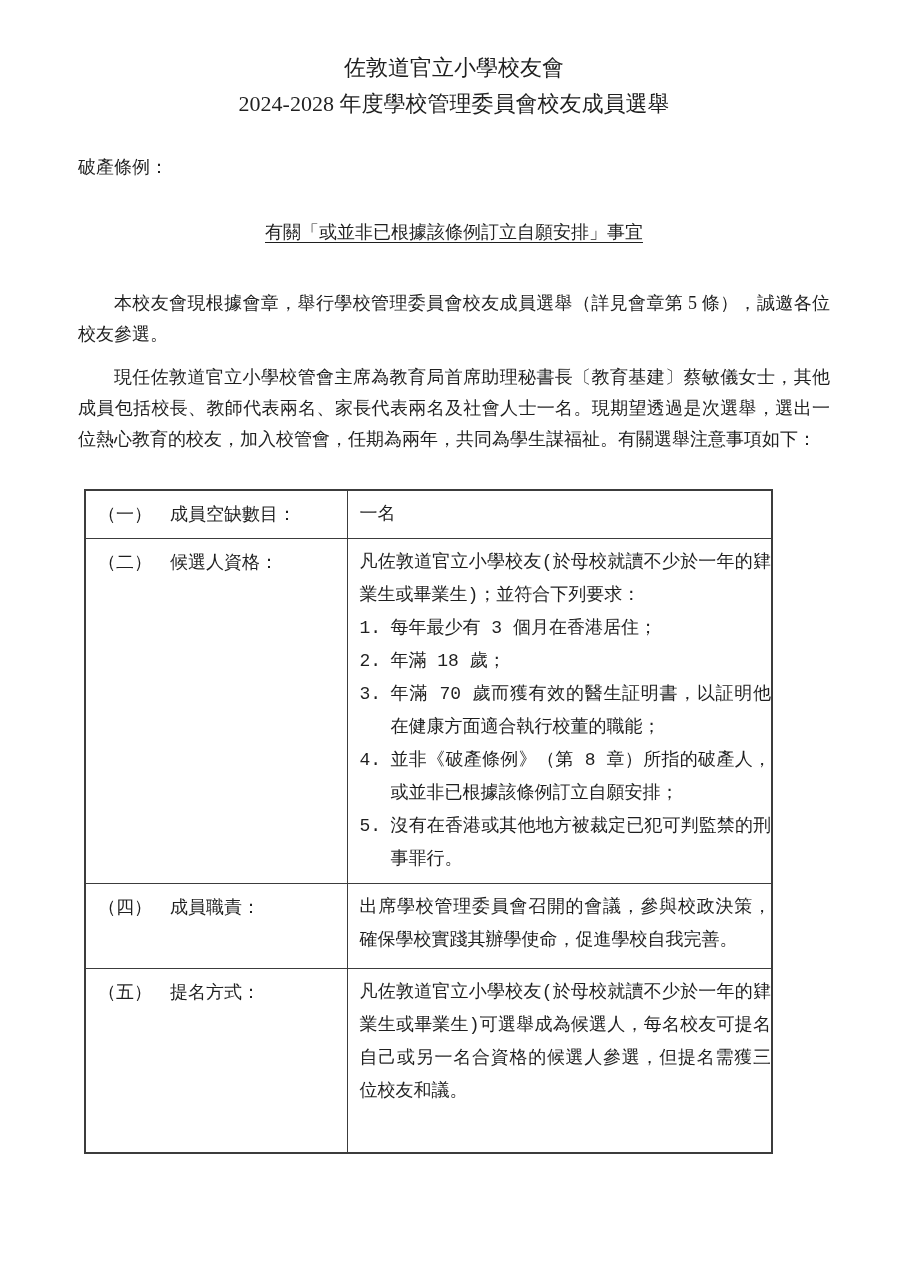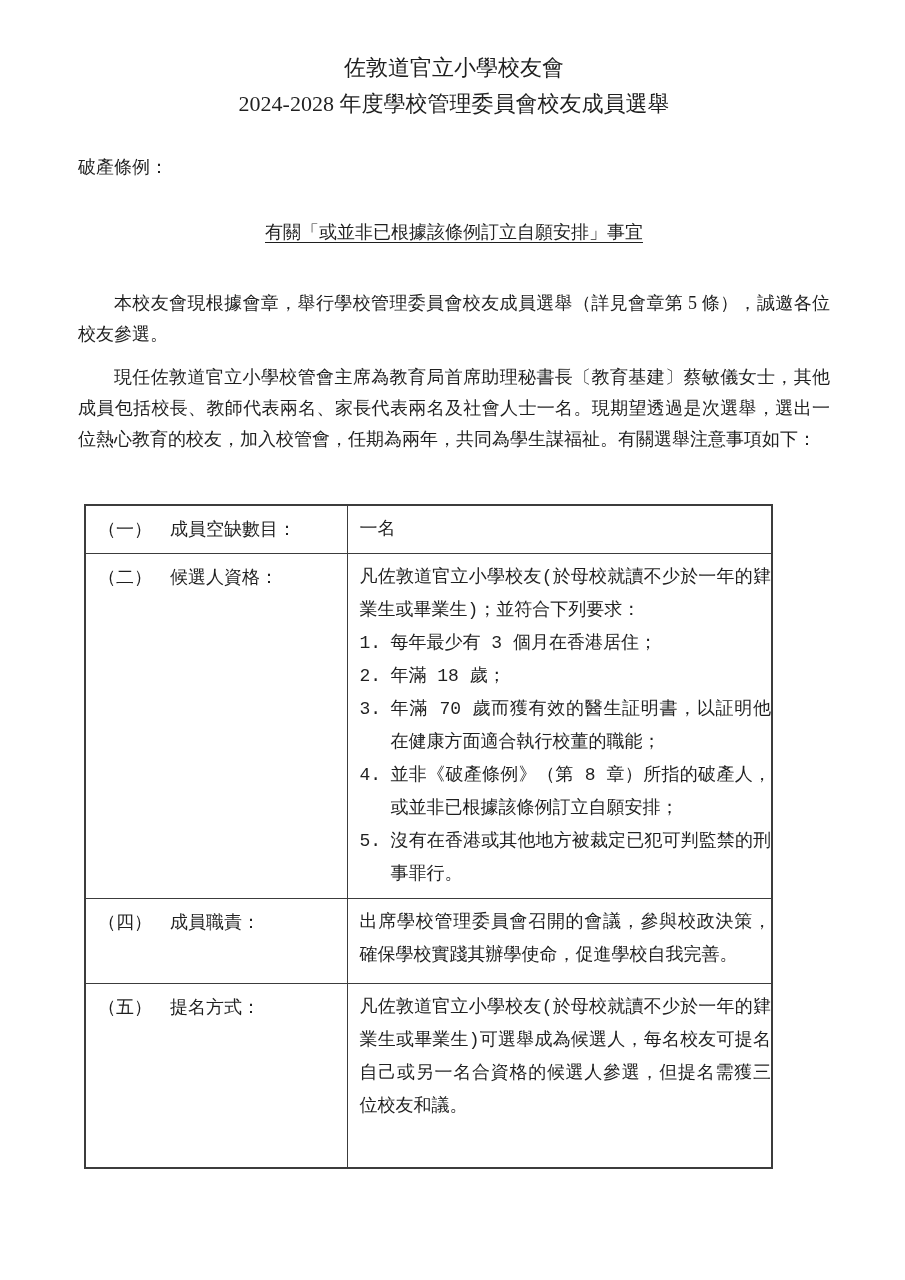--- a/index.html
+++ b/index.html
@@ -42,21 +42,21 @@
     margin: 0;
     text-indent: 2em;
     text-align: justify;
     line-height: 31px;
   }
   .para1 { margin-top: 40px; }
   .para2 { margin-top: 12px; }
 
   table.notice-table {
     border-collapse: collapse;
-    margin-top: 49px;
+    margin-top: 34px;
     margin-left: 6px;
     table-layout: fixed;
     width: 687px;
     border: 2px solid #3c3c3c;
   }
   table.notice-table td {
     border: 1px solid #3c3c3c;
     vertical-align: top;
     line-height: 33px;
     padding: 7px 0 7px 12px;

